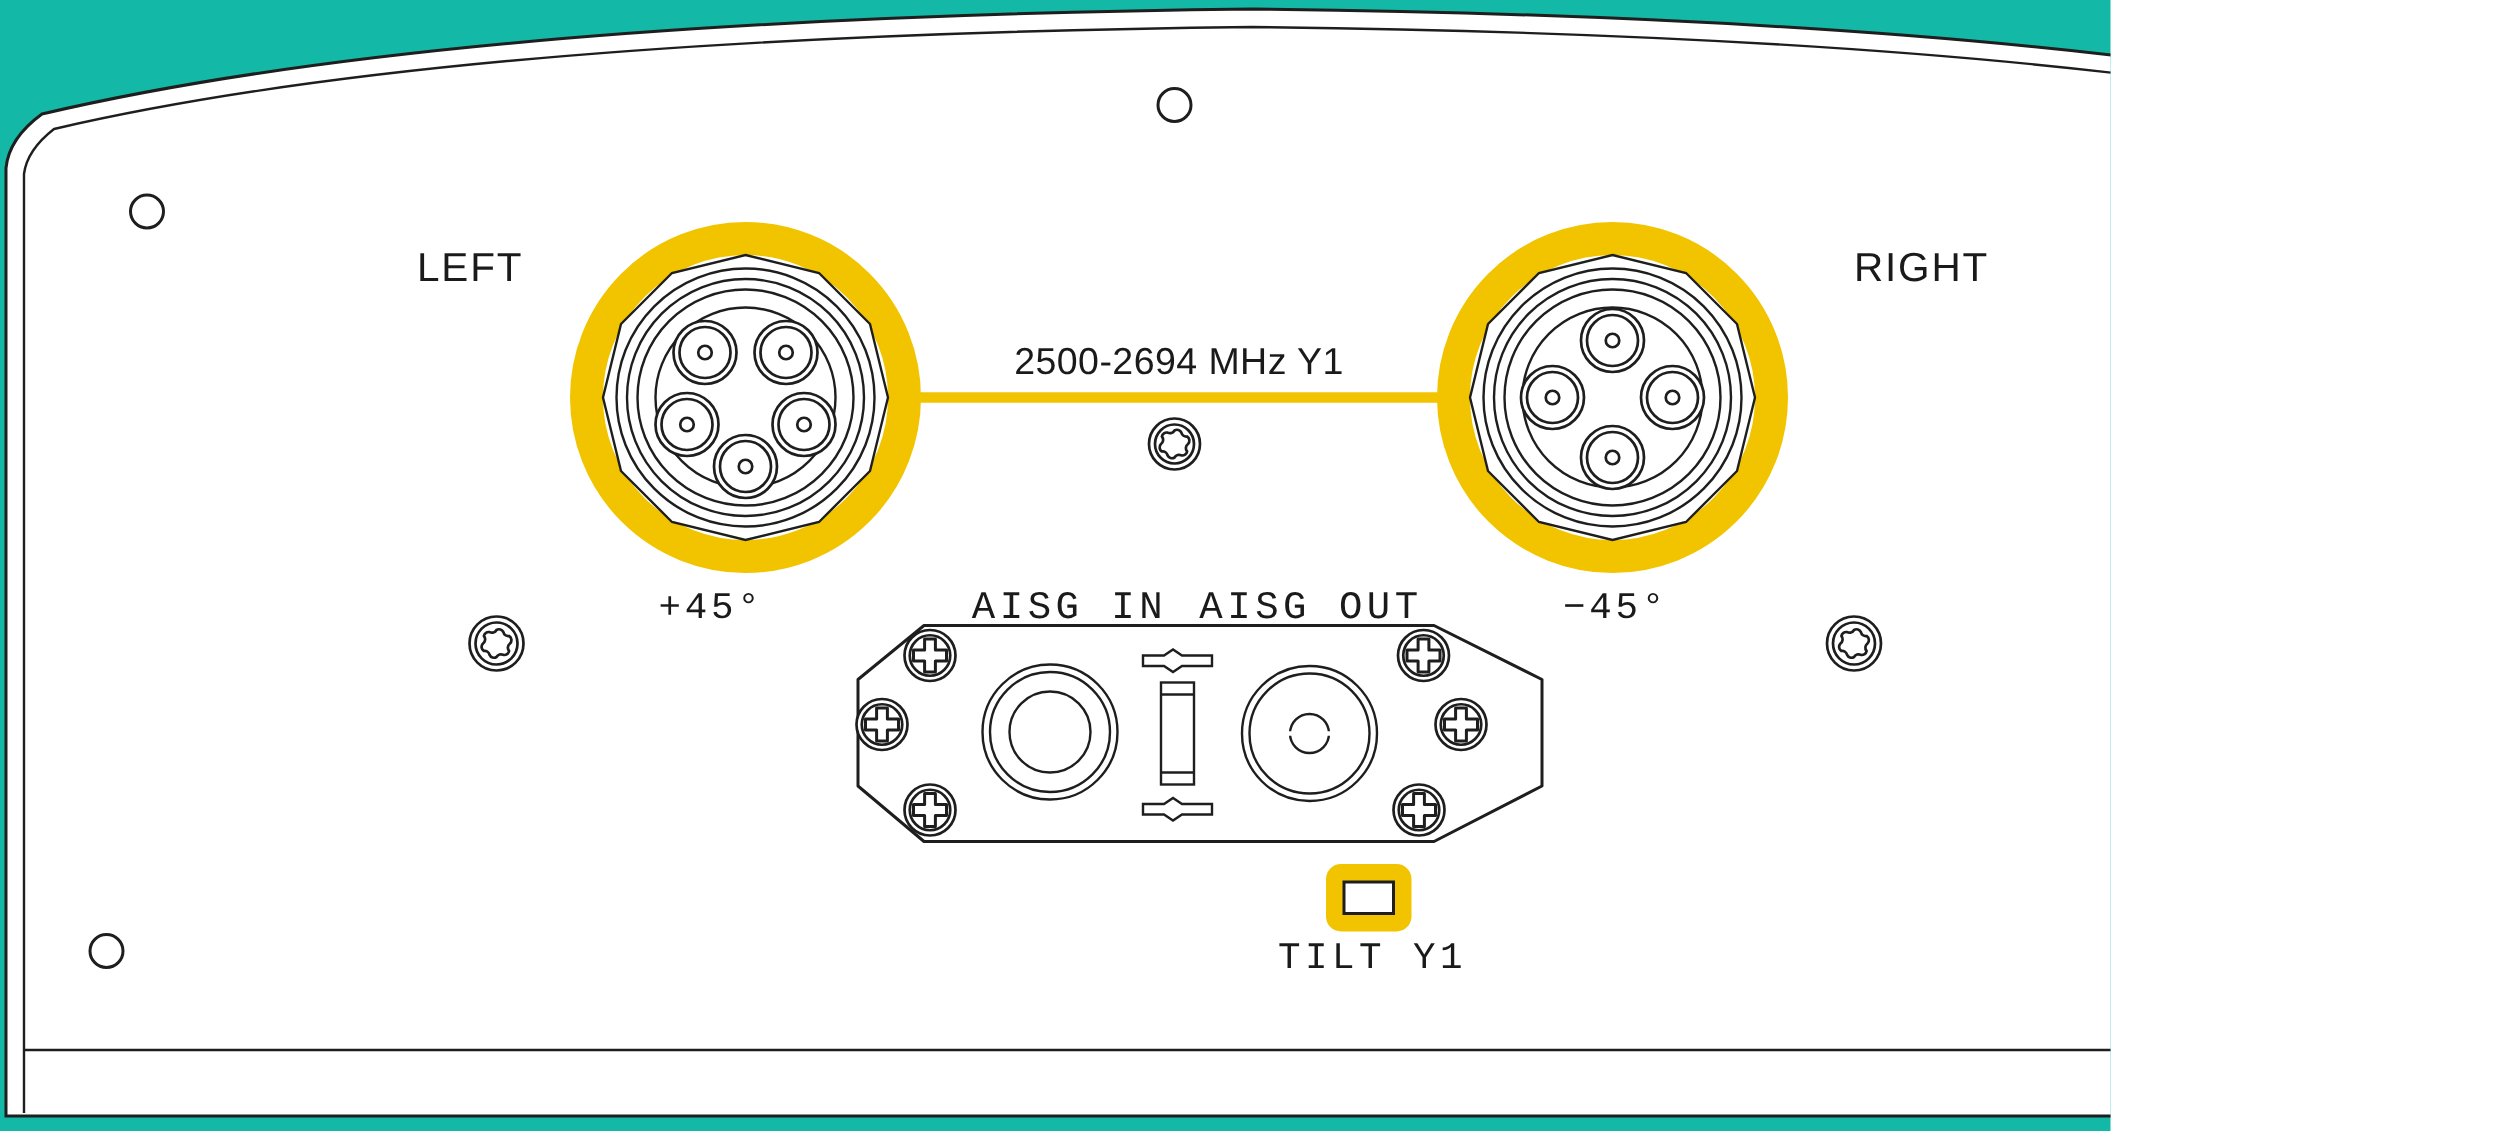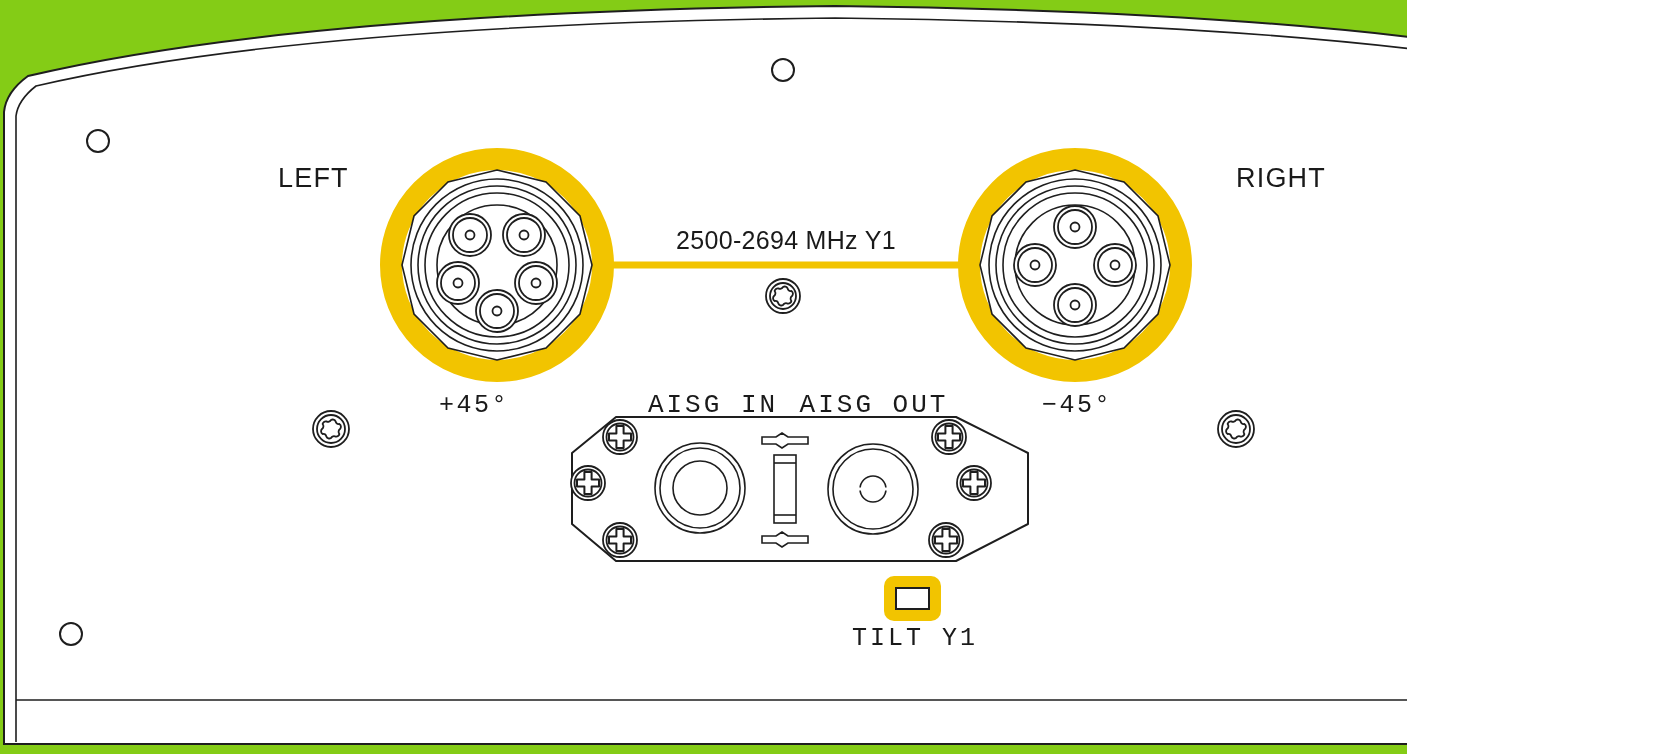--- a/index.html
+++ b/index.html
@@ -8,21 +8,21 @@
     padding: 0;
     background: #ffffff;
   }
   body {
     font-family: "Liberation Sans", sans-serif;
   }
   #stage {
     position: relative;
     width: 1407px;
     height: 754px;
-    background: #84cc16;
+    background: #14b8a6;
     overflow: hidden;
   }
   #stage svg {
     position: absolute;
     left: 0;
     top: 0;
     width: 1671px;
     height: 754px;
   }
   .lbl {

